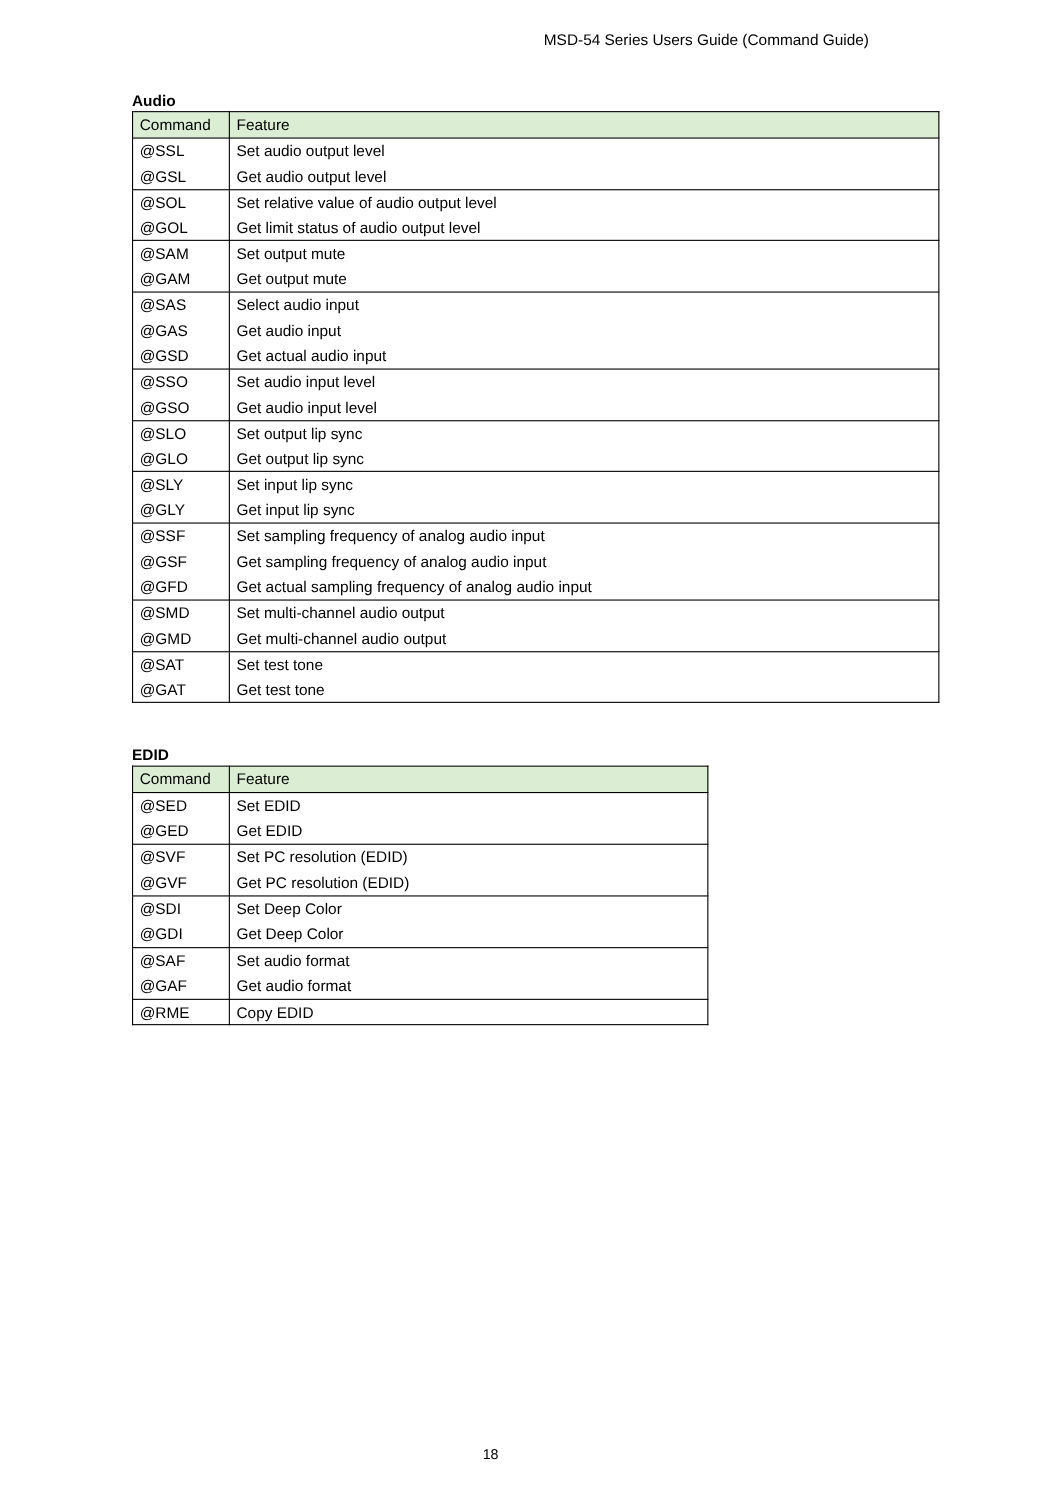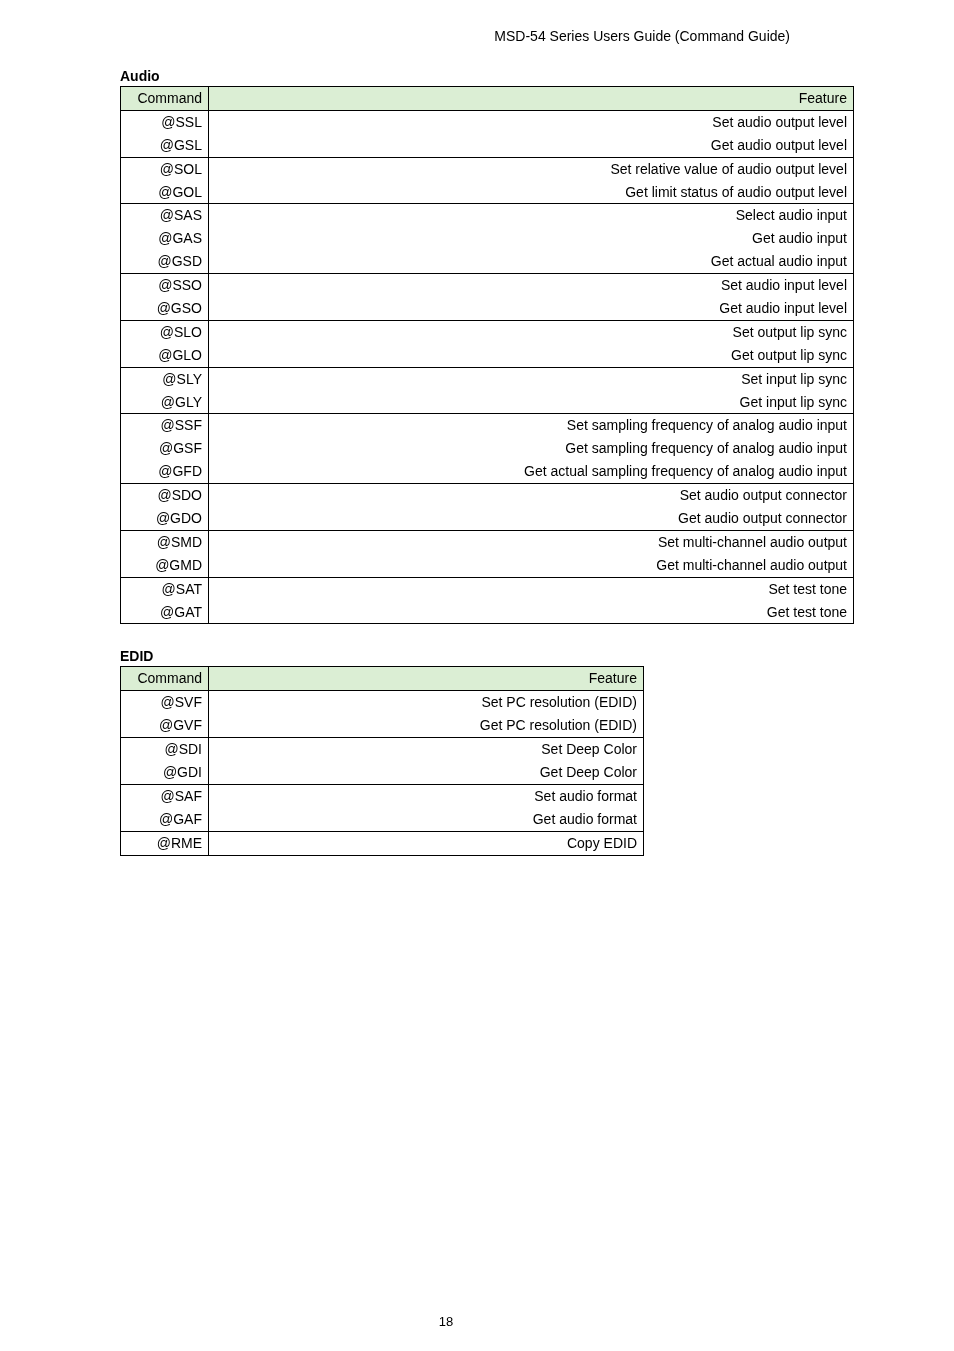--- a/index.html
+++ b/index.html
@@ -18,38 +18,38 @@
   }
   .header-right {
     position: absolute;
     top: 28px;
     right: 100px;
     font-size: 14px;
   }
   .section-title {
     font-weight: bold;
     font-size: 14px;
-    margin-top: 10px;
+    margin-top: 25px;
     margin-bottom: 2px;
   }
   table {
     border-collapse: collapse;
     width: 100%;
     font-size: 14px;
   }
   table.audio {
     width: 734px;
   }
   table.edid {
     width: 524px;
   }
   th, td {
     border: 1px solid #000000;
     padding: 2px 6px;
-    text-align: right;
+    text-align: left;
     vertical-align: top;
     line-height: 1.35;
   }
   th {
     background: #dbeed4;
     font-weight: normal;
   }
   col.cmd { width: 88px; }
   .audio tbody td:first-child,
   .edid tbody td:first-child {
@@ -107,20 +107,30 @@
             <div class="row">@SOL</div>
             <div class="row">@GOL</div>
           </td>
           <td class="pair">
             <div class="row">Set relative value of audio output level</div>
             <div class="row">Get limit status of audio output level</div>
           </td>
         </tr>
         <tr>
           <td class="pair">
+            <div class="row">@SAM</div>
+            <div class="row">@GAM</div>
+          </td>
+          <td class="pair">
+            <div class="row">Set output mute</div>
+            <div class="row">Get output mute</div>
+          </td>
+        </tr>
+        <tr>
+          <td class="pair">
             <div class="row">@SAS</div>
             <div class="row">@GAS</div>
             <div class="row">@GSD</div>
           </td>
           <td class="pair">
             <div class="row">Select audio input</div>
             <div class="row">Get audio input</div>
             <div class="row">Get actual audio input</div>
           </td>
         </tr>
@@ -157,30 +167,20 @@
         <tr>
           <td class="pair">
             <div class="row">@SSF</div>
             <div class="row">@GSF</div>
             <div class="row">@GFD</div>
           </td>
           <td class="pair">
             <div class="row">Set sampling frequency of analog audio input</div>
             <div class="row">Get sampling frequency of analog audio input</div>
             <div class="row">Get actual sampling frequency of analog audio input</div>
-          </td>
-        </tr>
-        <tr>
-          <td class="pair">
-            <div class="row">@SDO</div>
-            <div class="row">@GDO</div>
-          </td>
-          <td class="pair">
-            <div class="row">Set audio output connector</div>
-            <div class="row">Get audio output connector</div>
           </td>
         </tr>
         <tr>
           <td class="pair">
             <div class="row">@SMD</div>
             <div class="row">@GMD</div>
           </td>
           <td class="pair">
             <div class="row">Set multi-channel audio output</div>
             <div class="row">Get multi-channel audio output</div>
@@ -210,20 +210,30 @@
       </colgroup>
     <thead>
       <tr>
         <th>Command</th>
         <th>Feature</th>
       </tr>
     </thead>
     <tbody id="edid-body">
         <tr>
           <td class="pair">
+            <div class="row">@SED</div>
+            <div class="row">@GED</div>
+          </td>
+          <td class="pair">
+            <div class="row">Set EDID</div>
+            <div class="row">Get EDID</div>
+          </td>
+        </tr>
+        <tr>
+          <td class="pair">
             <div class="row">@SVF</div>
             <div class="row">@GVF</div>
           </td>
           <td class="pair">
             <div class="row">Set PC resolution (EDID)</div>
             <div class="row">Get PC resolution (EDID)</div>
           </td>
         </tr>
         <tr>
           <td class="pair">

